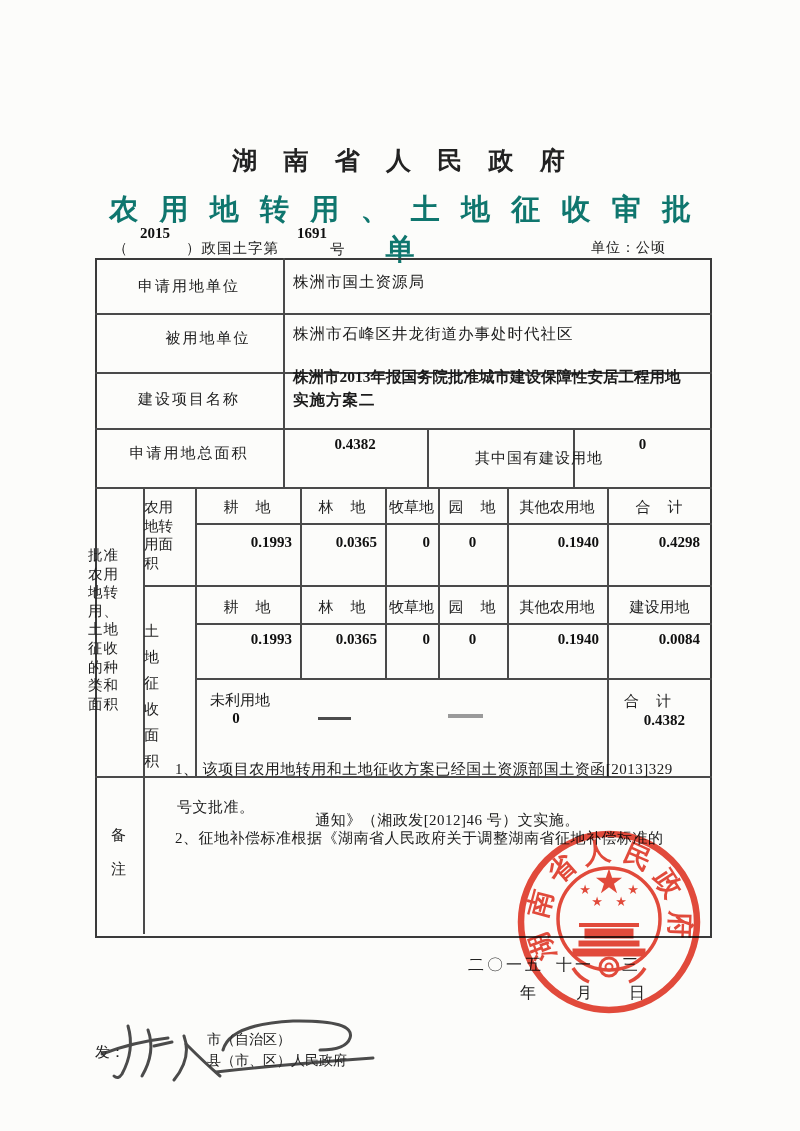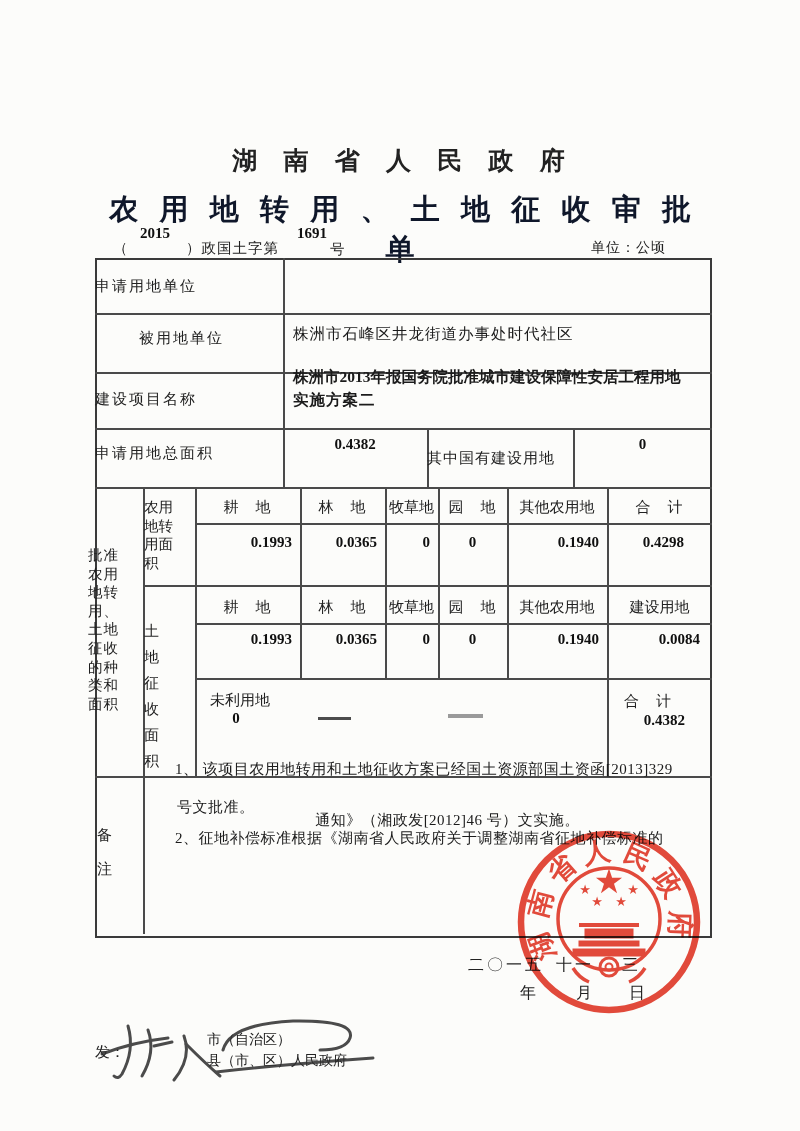--- a/index.html
+++ b/index.html
@@ -5,29 +5,29 @@
   html,body{margin:0;padding:0;background:#e8e8e8;}
   #page{position:relative;width:800px;height:1131px;background:#fcfcfa;overflow:hidden;
         font-family:"Liberation Serif","DejaVu Serif",serif;color:#1e1e1e;}
   .abs{position:absolute;}
   
   .hl{position:absolute;height:2px;background:#4a4a4a;}
   .vl{position:absolute;width:2px;background:#4a4a4a;}
   .frame{position:absolute;border:2px solid #3a3a3a;}
   
   .cn{font-family:"Liberation Serif","DejaVu Serif",serif;}
-  .lbl{font-size:15px;line-height:18px;letter-spacing:2px;color:#222;}
+  .lbl{font-size:15px;line-height:18px;text-align:center;letter-spacing:2px;color:#222;}
   .txt{font-size:15.5px;line-height:19px;color:#1b1b1b;letter-spacing:1px;}
   .hdr{font-size:15px;line-height:20px;text-align:center;color:#222;letter-spacing:1px;}
   .num{font-family:"Liberation Serif",serif;font-weight:700;font-size:15px;color:#101010;}
   .rt{text-align:right;padding-right:8px;box-sizing:border-box;}
   .ctr{text-align:center;}
   .vert span{display:block;text-align:left;}
   .title{font-weight:700;letter-spacing:10px;font-size:25px;color:#222;}
-  .subtitle{font-weight:700;letter-spacing:7px;font-size:29px;color:#0f172a;}
+  .subtitle{font-weight:700;letter-spacing:7px;font-size:29px;color:#0f766e;}
   .remark{font-size:15px;line-height:19px;color:#1b1b1b;letter-spacing:0.5px;}
   .dash{position:absolute;}
   #seal{position:absolute;left:509px;top:822px;width:200px;height:200px;
         mix-blend-mode:multiply;opacity:.92;}
   #handwriting{position:absolute;left:88px;top:1012px;width:330px;height:90px;opacity:.85;}
   .datechar{font-size:16px;color:#222;letter-spacing:3px;}
 </style>
 </head>
 <body>
 
@@ -60,31 +60,32 @@
   <div class="vl" style="left:573px;top:428px;height:59px;"></div>
   <div class="vl" style="left:143px;top:487px;height:447px;"></div>
   <div class="vl" style="left:195px;top:487px;height:289px;"></div>
   <div class="vl" style="left:300px;top:487px;height:191px;"></div>
   <div class="vl" style="left:385px;top:487px;height:191px;"></div>
   <div class="vl" style="left:438px;top:487px;height:191px;"></div>
   <div class="vl" style="left:507px;top:487px;height:191px;"></div>
   <div class="vl" style="left:607px;top:487px;height:289px;"></div>
 
   <div class="abs lbl cn" style="left:95px;top:277px;width:188px;">申请用地单位</div>
-
-  <div class="abs lbl cn" style="left:107px;top:329px;width:224px;padding-left:32px;">被用地单位</div>
+  <div class="abs txt cn" style="left:293px;top:272px;width:410px;">株洲市国土资源局</div>
+
+  <div class="abs lbl cn" style="left:96px;top:329px;width:224px;">被用地单位</div>
   <div class="abs txt cn" style="left:293px;top:324px;width:410px;">株洲市石峰区井龙街道办事处时代社区</div>
 
   <div class="abs lbl cn" style="left:95px;top:390px;width:188px;">建设项目名称</div>
   <div class="abs txt cn" style="left:293px;top:367px;width:415px;font-weight:700;letter-spacing:0;">株洲市2013年报国务院批准城市建设保障性安居工程用地</div>
   <div class="abs txt cn" style="left:293px;top:390px;width:415px;font-weight:700;">实施方案二</div>
 
   <div class="abs lbl cn" style="left:95px;top:444px;width:188px;">申请用地总面积</div>
   <div class="abs num ctr" style="left:283px;top:436px;width:144px;">0.4382</div>
-  <div class="abs lbl cn" style="left:427px;top:449px;width:144px;letter-spacing:1px;">其中国有建设用地</div>
+  <div class="abs lbl cn" style="left:427px;top:449px;width:144px;letter-spacing:1px;padding-left:40px;">其中国有建设用地</div>
   <div class="abs num ctr" style="left:573px;top:436px;width:139px;">0</div>
 
   <div class="abs vert cn" style="left:88px;top:546px;width:46px;font-size:14.5px;line-height:18.6px;letter-spacing:1px;">
     <span>批准</span>
     <span>农用</span>
     <span>地转</span>
     <span>用、</span>
     <span>土地</span>
     <span>征收</span>
     <span>的种</span>
@@ -104,21 +105,21 @@
   <div class="abs hdr cn" style="left:385px;top:497px;width:53px;letter-spacing:0;">牧草地</div>
   <div class="abs hdr cn" style="left:438px;top:497px;width:69px;">园　地</div>
   <div class="abs hdr cn" style="left:507px;top:497px;width:100px;letter-spacing:0;">其他农用地</div>
   <div class="abs hdr cn" style="left:607px;top:497px;width:105px;">合　计</div>
 
   <div class="abs num rt" style="left:195px;top:534px;width:105px;">0.1993</div>
   <div class="abs num rt" style="left:300px;top:534px;width:85px;">0.0365</div>
   <div class="abs num rt" style="left:385px;top:534px;width:53px;">0</div>
   <div class="abs num ctr" style="left:438px;top:534px;width:69px;">0</div>
   <div class="abs num rt" style="left:507px;top:534px;width:100px;">0.1940</div>
-  <div class="abs num rt" style="left:607px;top:534px;width:105px;padding-right:28px;">0.4298</div>
+  <div class="abs num rt" style="left:607px;top:534px;width:105px;padding-right:12px;">0.4298</div>
 
   <div class="abs vert cn" style="left:144px;top:618px;width:50px;font-size:15px;line-height:26px;">
     <span>土</span>
     <span>地</span>
     <span>征</span>
     <span>收</span>
     <span>面</span>
     <span>积</span>
   </div>
 

